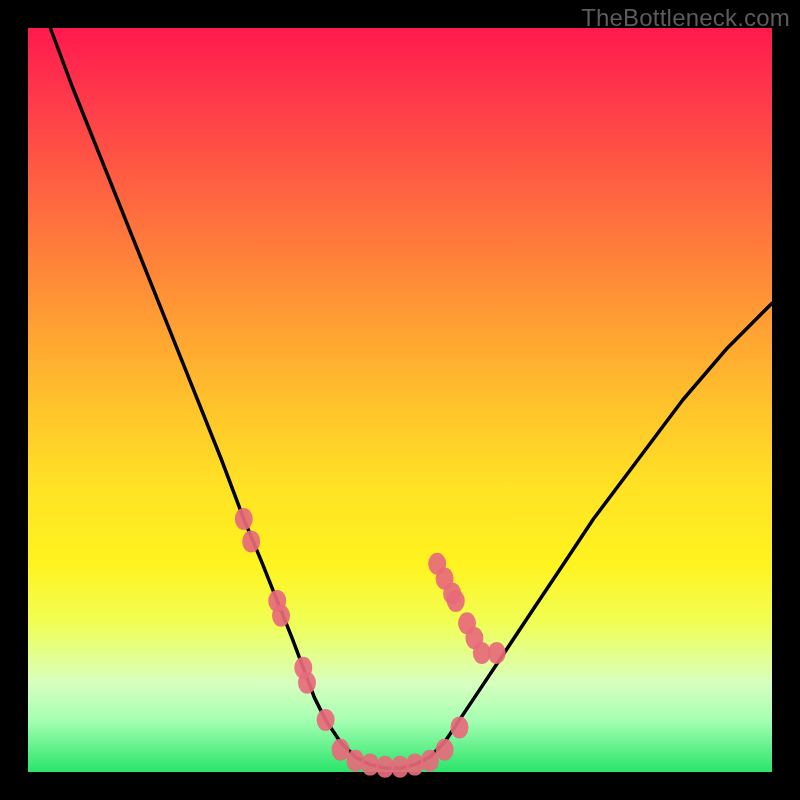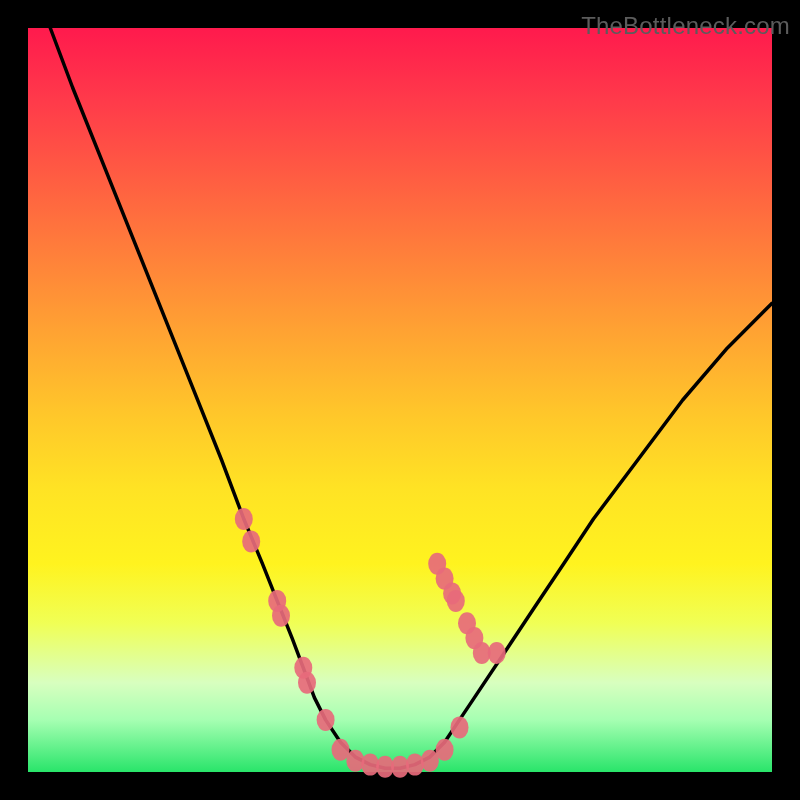--- a/index.html
+++ b/index.html
@@ -40,21 +40,20 @@
   }
   .watermark {
     position: absolute;
     top: 4px;
     right: 10px;
     color: #5c5c5c;
     font-size: 24px;
     font-weight: 500;
     letter-spacing: 0.2px;
     user-select: none;
-    margin-top: 8px;
   }
   svg.overlay {
     position: absolute;
     top: 28px;
     left: 28px;
     width: 744px;
     height: 744px;
     overflow: visible;
   }
 </style>

